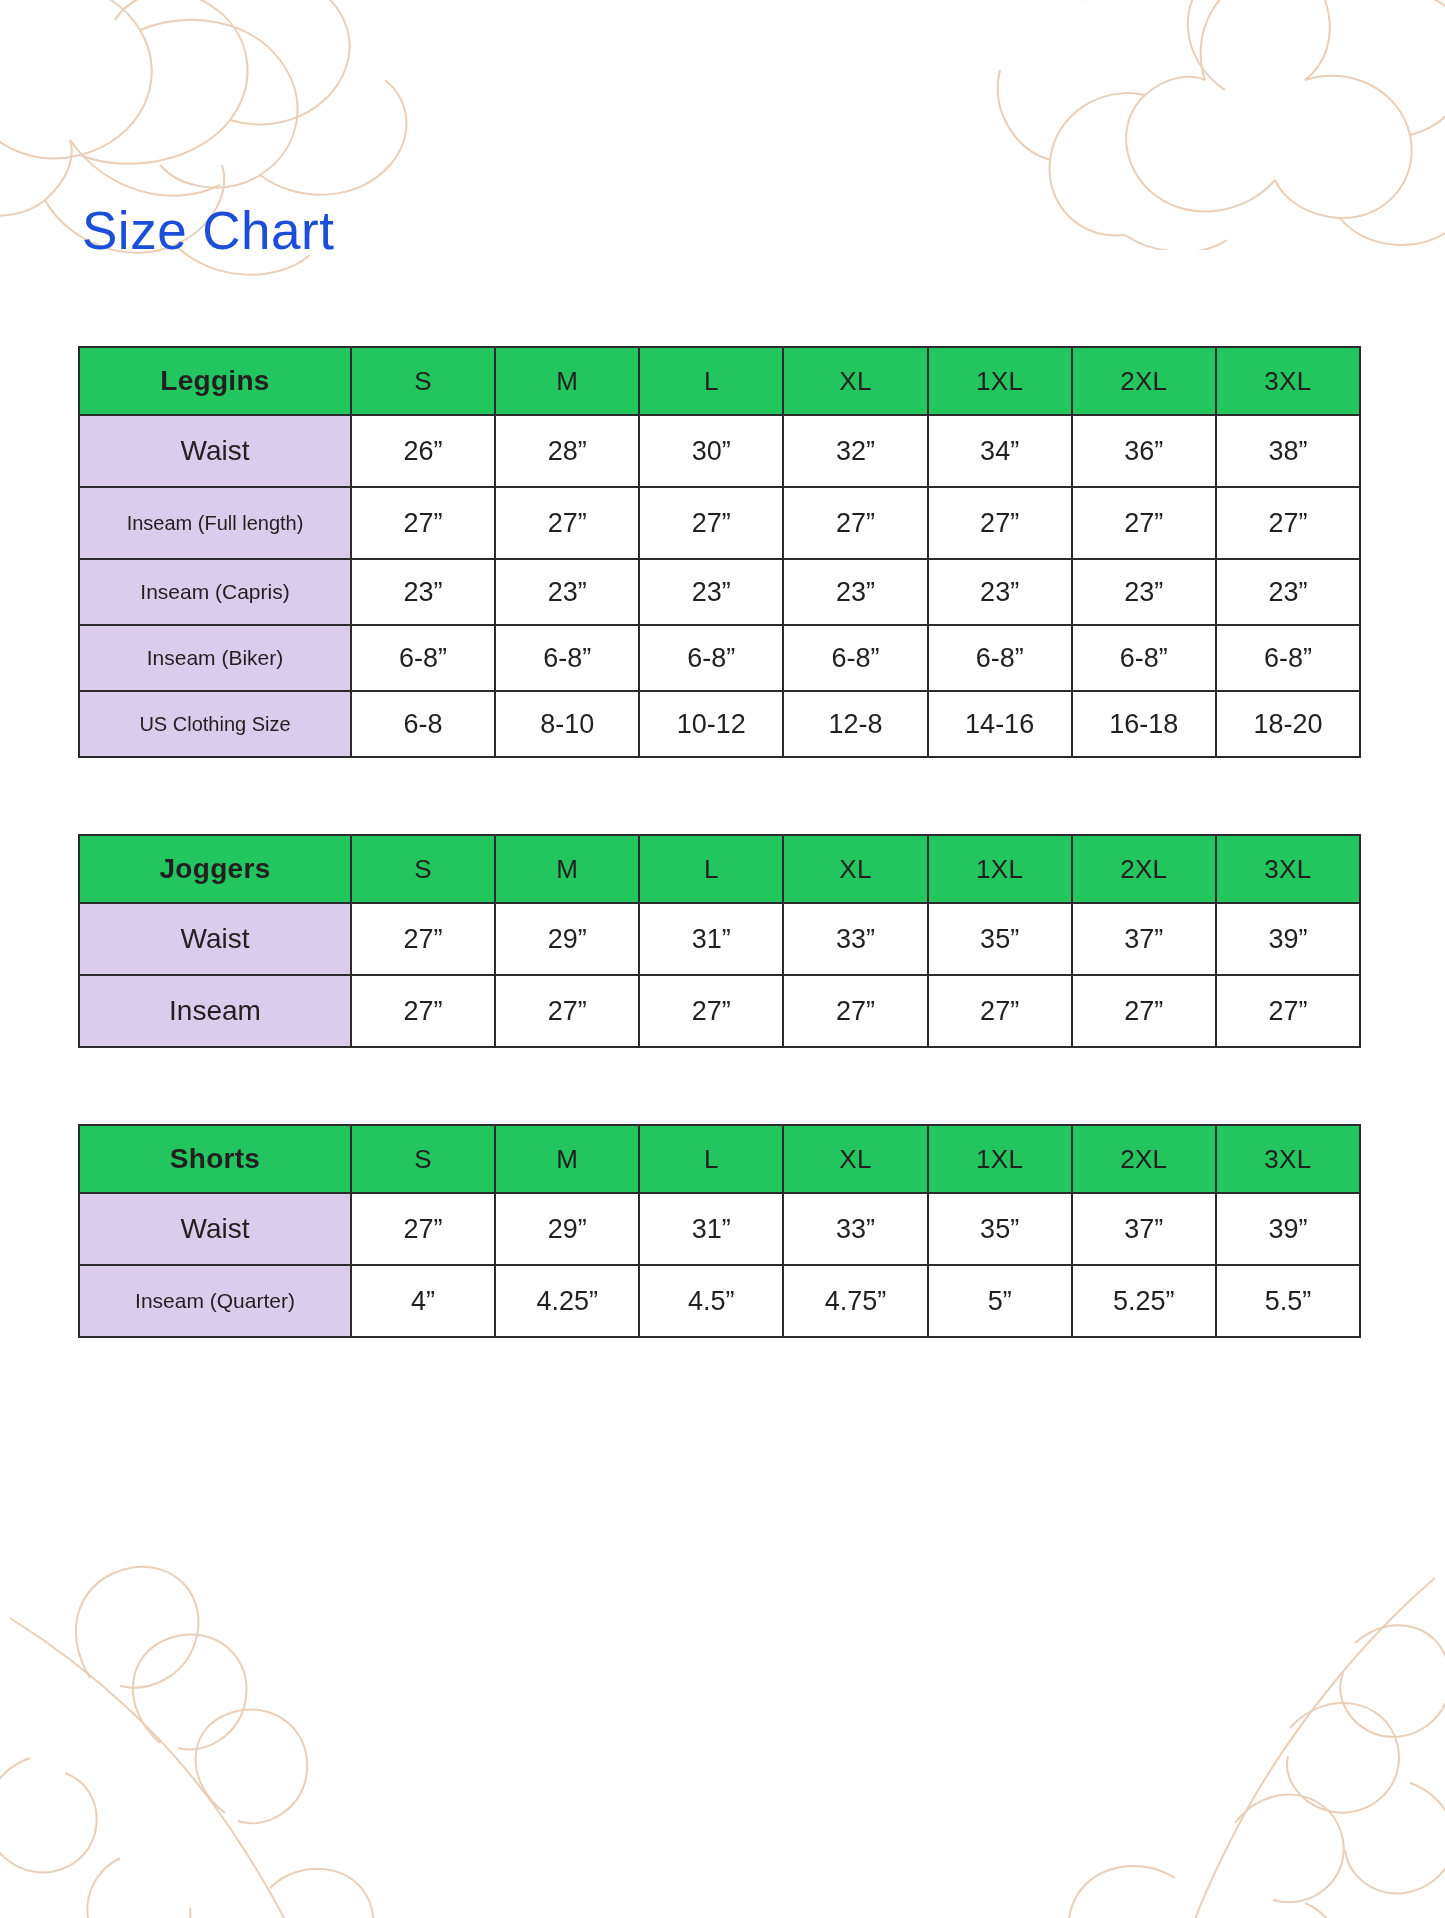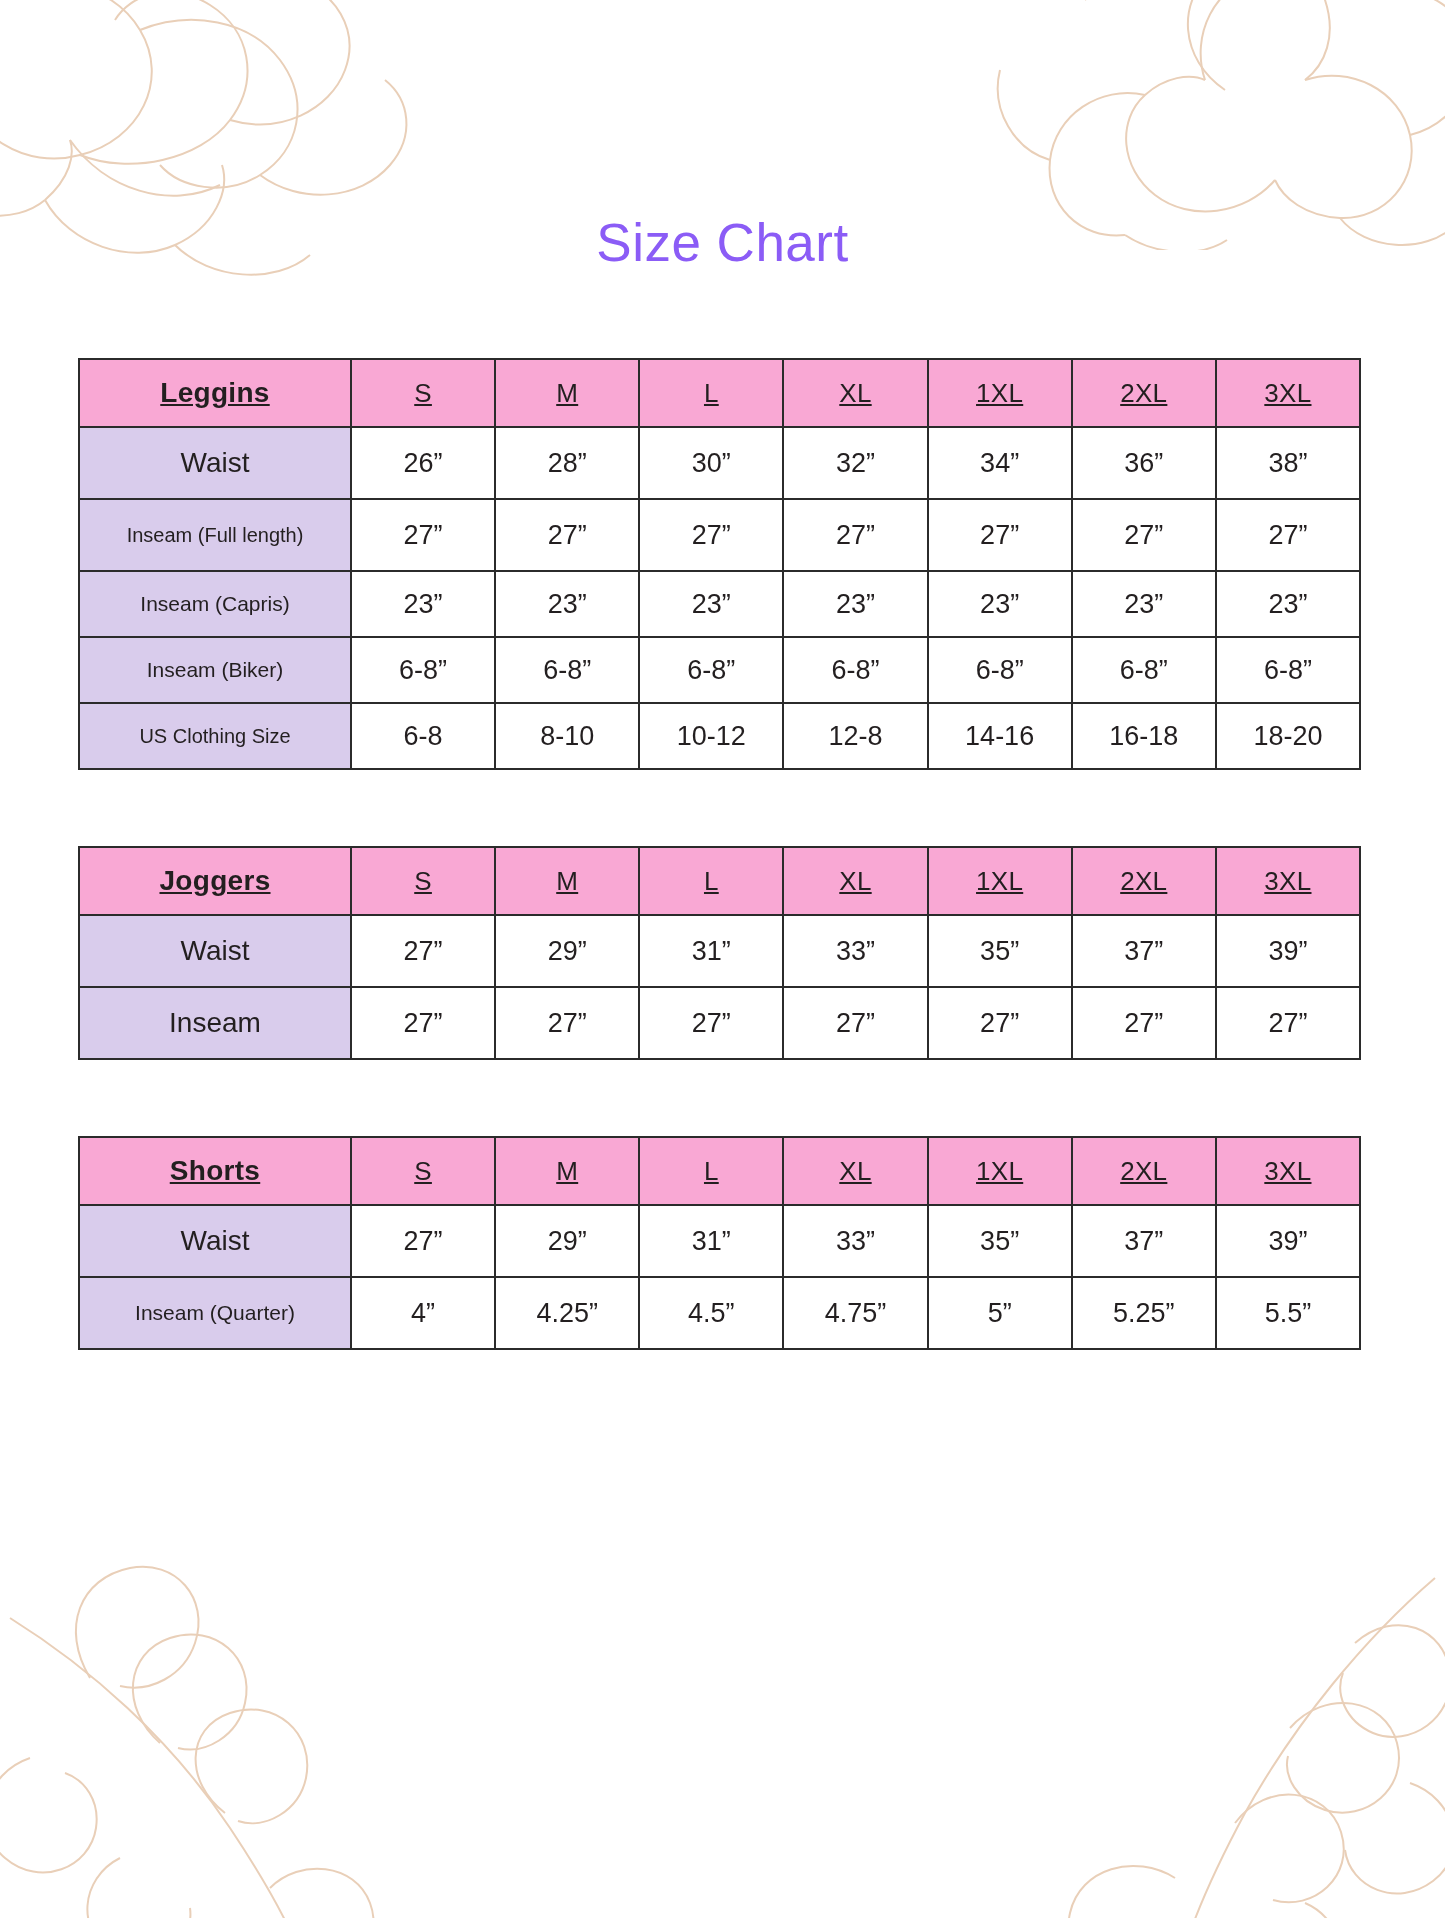--- a/index.html
+++ b/index.html
@@ -33,26 +33,25 @@
   .page {
     position: relative;
     z-index: 1;
     width: 1445px;
     height: 1918px;
     box-sizing: border-box;
     padding: 0 78px;
   }
 
   .page-title {
-    text-align: center;
     font-size: 53px;
     font-weight: 400;
     letter-spacing: 0.5px;
-    color: #8b5cf6;
-    margin: 16px;
+    color: #1d4ed8;
+    margin: 4px;
     padding-top: 198px;
     line-height: 1.1;
   }
 
   .tables {
     margin-top: 86px;
   }
 
   table.size-table {
     border-collapse: collapse;
@@ -68,26 +67,25 @@
     text-align: center;
     vertical-align: middle;
     padding: 0 4px;
     font-weight: 400;
   }
 
   
   .col-label { width: 272px; }
 
   .hdr-row th {
-    background: #f9a8d4;
+    background: #22c55e;
     height: 66px;
     font-size: 26px;
     font-weight: 700;
     letter-spacing: 0.3px;
-    text-decoration: underline;
   }
   .hdr-row th.cat {
     font-size: 28px;
     font-weight: 700;
   }
 
   .row-label {
     background: #d9ccec;
     font-weight: 700;
   }

